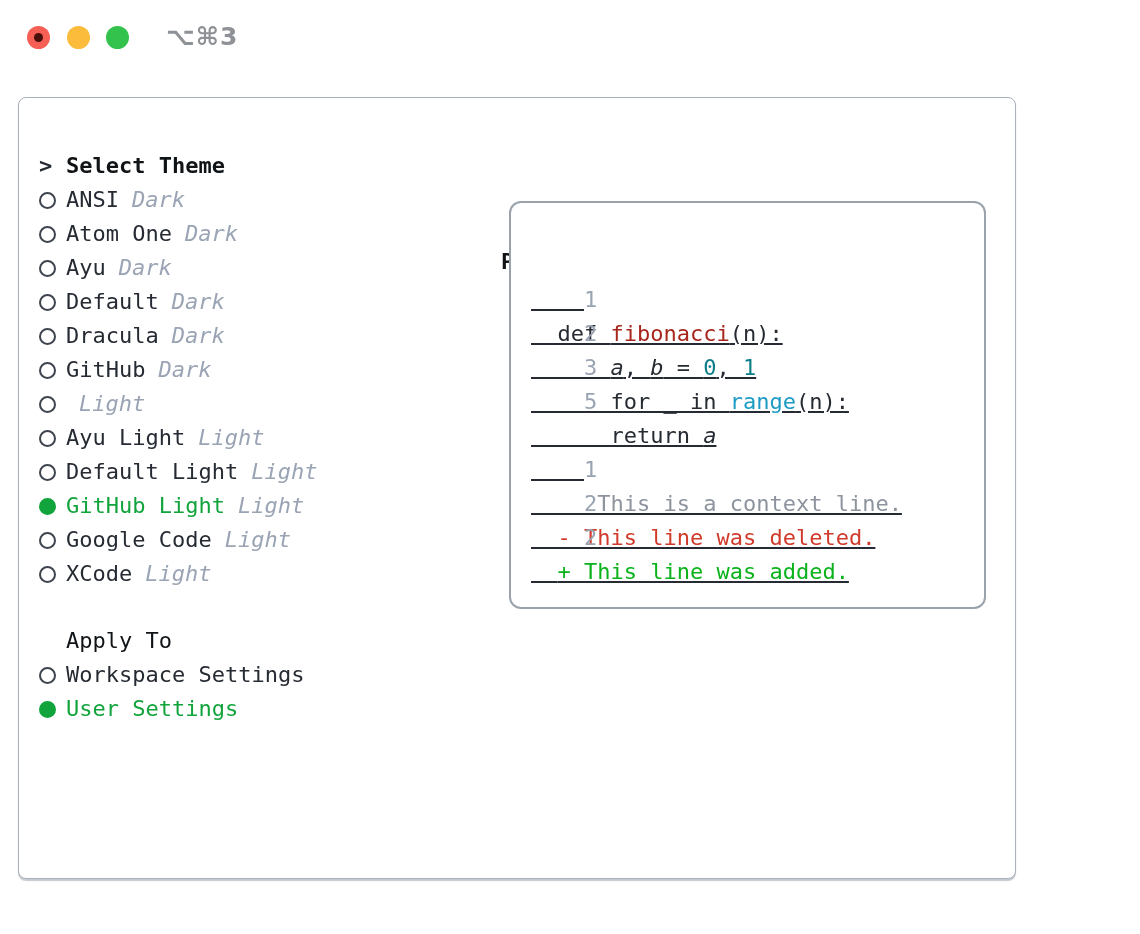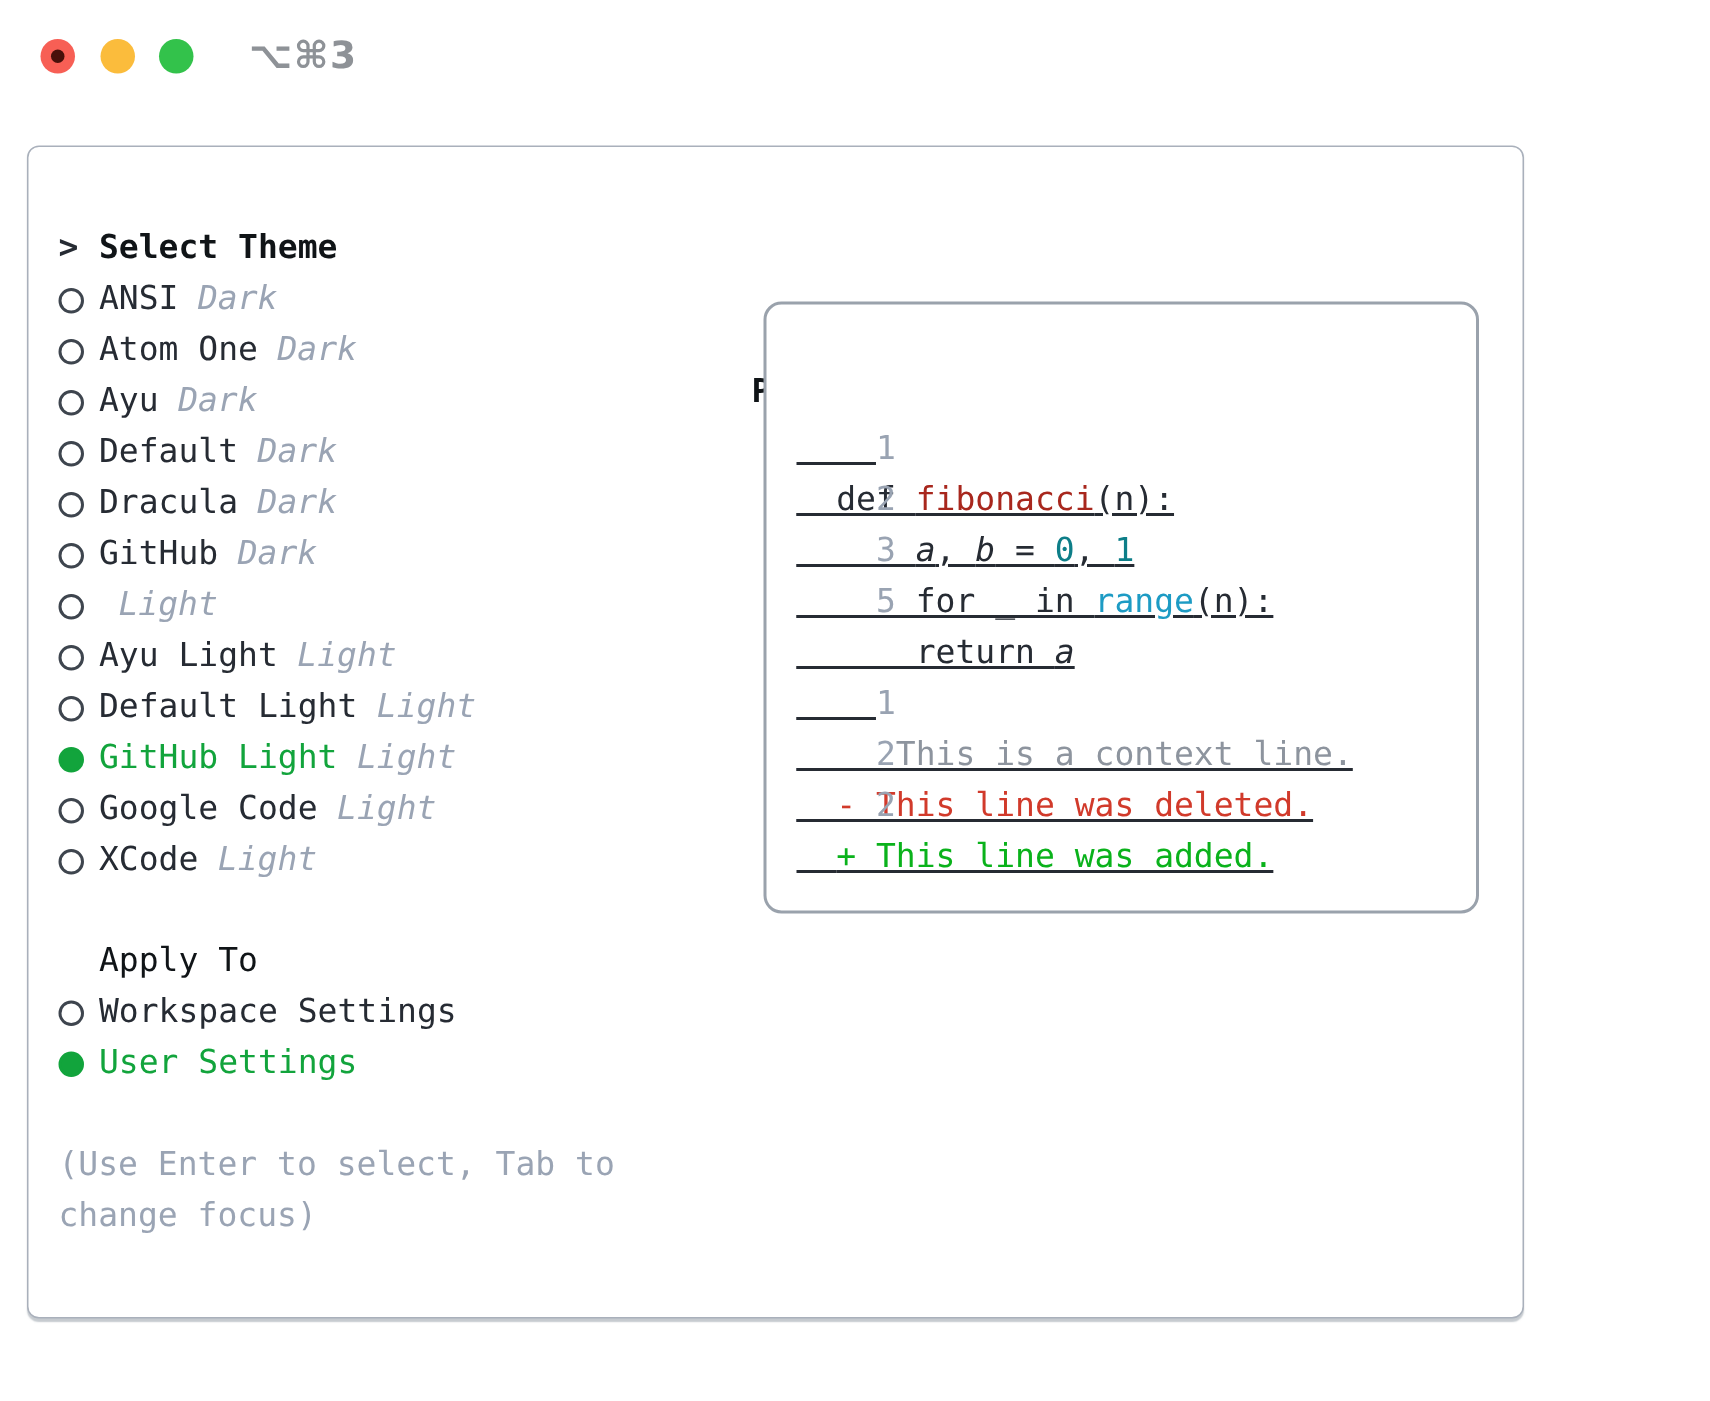--- a/index.html
+++ b/index.html
@@ -201,22 +201,20 @@
 
   <div class="row item selected">
     <span class="marker-cell">
       <span class="radio"></span>
     </span>
     <span class="nm">User Settings</span>
     
   </div>
 </div>
 
-      <div class="hint">(Use Enter to select, Tab to
-change focus)</div>
     </div>
 
     <div class="preview-title">Preview</div>
 
     <div class="preview-box">
       <div id="preview-lines">
   <div class="pl">
     <span class="ln">1</span>
   <span class="tok-fg">def </span><span class="tok-func">fibonacci</span><span class="tok-fg">(n):</span></div>
 

